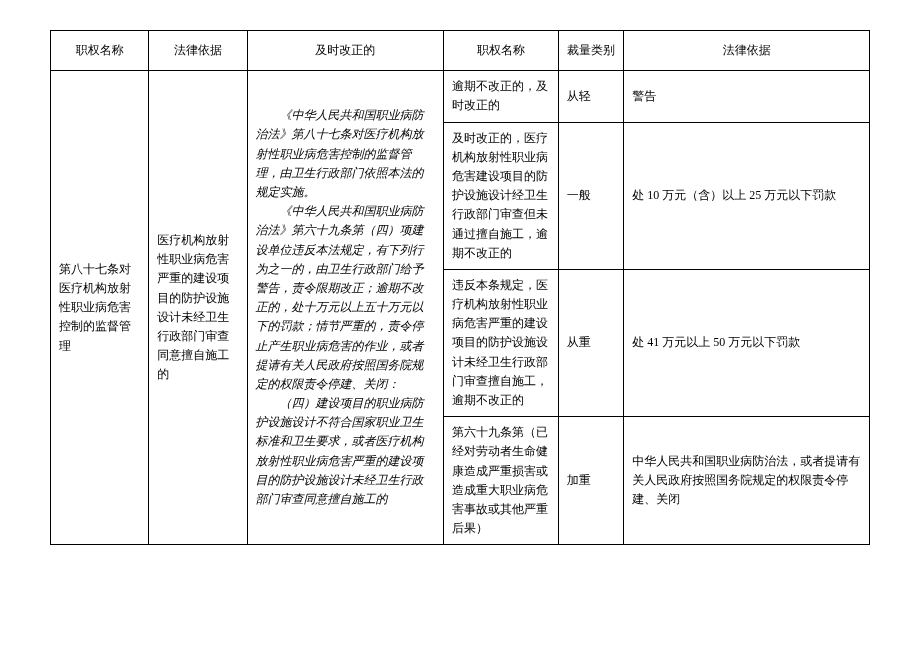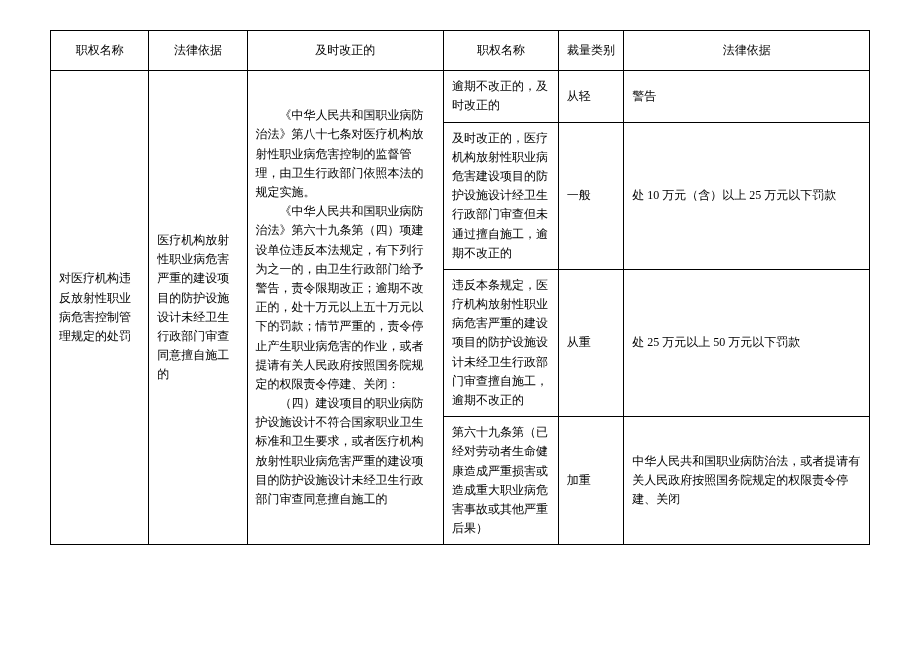--- a/index.html
+++ b/index.html
@@ -34,20 +34,21 @@
     }
     .col1 { width: 12%; }
     .col2 { width: 12%; }
     .col3 { width: 24%; }
     .col4 { width: 14%; }
     .col5 { width: 8%; }
     .col6 { width: 30%; }
     .indent {
       text-indent: 2em;
       display: block;
+      font-style: italic;
     }
   </style>
 </head>
 <body>
 
 <table>
   <colgroup>
     <col class="col1">
     <col class="col2">
     <col class="col3">
@@ -60,40 +61,40 @@
       <th>职权名称</th>
       <th>法律依据</th>
       <th>及时改正的</th>
       <th>职权名称</th>
       <th>裁量类别</th>
       <th>法律依据</th>
     </tr>
   </thead>
   <tbody>
     <tr>
-      <td rowspan="4">对医疗机构违反放射性职业病危害控制管理规定的处罚</td>
+      <td rowspan="4">第八十七条对医疗机构放射性职业病危害控制的监督管理</td>
       <td rowspan="4">医疗机构放射性职业病危害严重的建设项目的防护设施设计未经卫生行政部门审查同意擅自施工的</td>
       <td rowspan="4">
         <span class="indent">《中华人民共和国职业病防治法》第八十七条对医疗机构放射性职业病危害控制的监督管理，由卫生行政部门依照本法的规定实施。</span>
         <span class="indent">《中华人民共和国职业病防治法》第六十九条第（四）项建设单位违反本法规定，有下列行为之一的，由卫生行政部门给予警告，责令限期改正；逾期不改正的，处十万元以上五十万元以下的罚款；情节严重的，责令停止产生职业病危害的作业，或者提请有关人民政府按照国务院规定的权限责令停建、关闭：</span>
         <span class="indent">（四）建设项目的职业病防护设施设计不符合国家职业卫生标准和卫生要求，或者医疗机构放射性职业病危害严重的建设项目的防护设施设计未经卫生行政部门审查同意擅自施工的</span>
       </td>
       <td>逾期不改正的，及时改正的</td>
       <td>从轻</td>
       <td>警告</td>
     </tr>
     <tr>
       <td>及时改正的，医疗机构放射性职业病危害建设项目的防护设施设计经卫生行政部门审查但未通过擅自施工，逾期不改正的</td>
       <td>一般</td>
       <td>处 10 万元（含）以上 25 万元以下罚款</td>
     </tr>
     <tr>
       <td>违反本条规定，医疗机构放射性职业病危害严重的建设项目的防护设施设计未经卫生行政部门审查擅自施工，逾期不改正的</td>
       <td>从重</td>
-      <td>处 25 万元以上 50 万元以下罚款</td>
+      <td>处 41 万元以上 50 万元以下罚款</td>
     </tr>
     <tr>
       <td>第六十九条第（已经对劳动者生命健康造成严重损害或造成重大职业病危害事故或其他严重后果）</td>
       <td>加重</td>
       <td>中华人民共和国职业病防治法，或者提请有关人民政府按照国务院规定的权限责令停建、关闭</td>
     </tr>
   </tbody>
 </table>
 
 </body></html>

